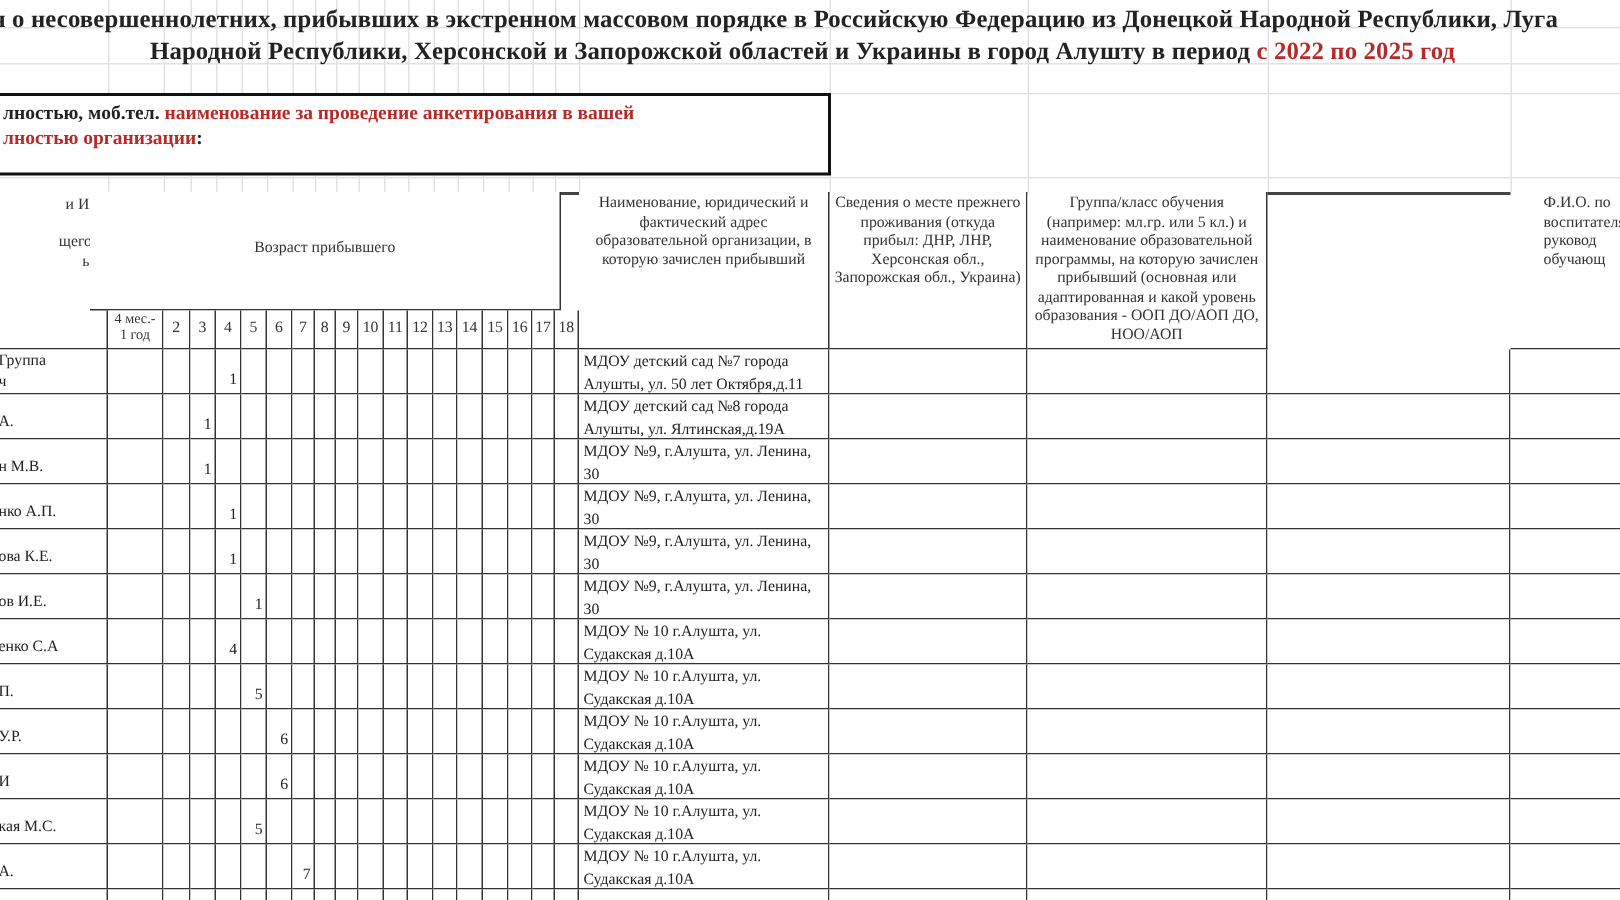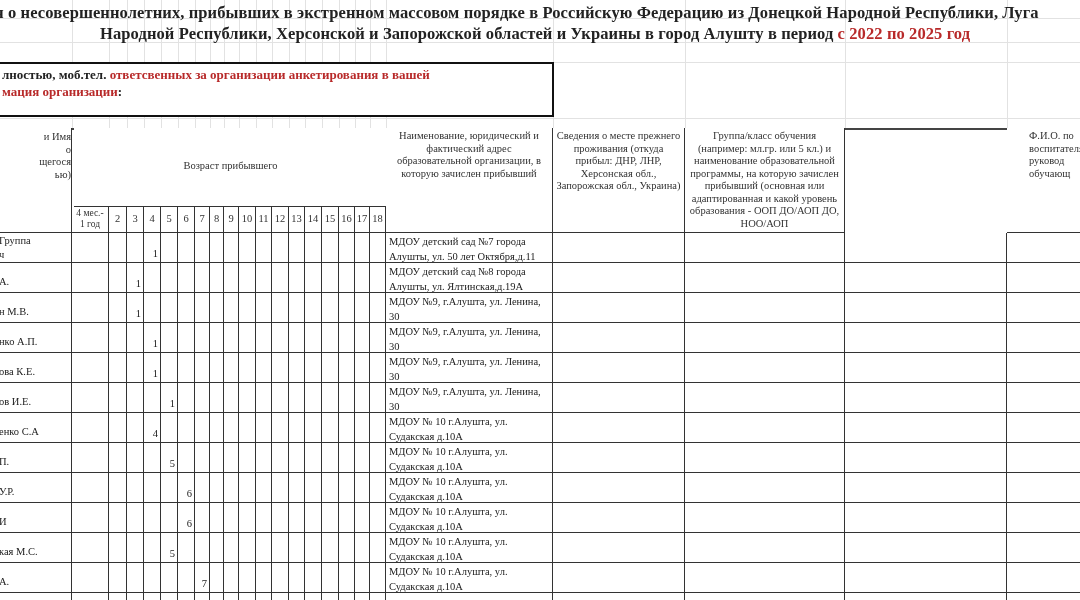--- a/index.html
+++ b/index.html
@@ -64,34 +64,34 @@
 
 <div class="title l1">
   <span>мация о несовершеннолетних, прибывших в экстренном массовом порядке в Российскую Федерацию из Донецкой Народной Республики, Луга</span>
 </div>
 <div class="title l2">
   <span>Народной Республики, Херсонской и Запорожской областей и Украины в город Алушту в период </span><span class="red">с 2022 по 2025 год</span>
 </div>
 
 <div class="infobox">
   <div class="t t1">
-    <span>лностью, моб.тел. </span><span class="red">ответсвенных за организации анкетирования в вашей</span>
+    <span>лностью, моб.тел. </span><span class="red">наименование за проведение анкетирования в вашей</span>
   </div>
   <div class="t t2">
-    <span class="red">мация организации</span><span>:</span>
+    <span class="red">лностью организации</span><span>:</span>
   </div>
 </div>
 
 <div class="topline"></div>
 <div id="tbl" class="tbl">
     <div class="cell hdr" style="left: -1px; top: 0px; width: 73px; height: 105px; white-space: pre-line; text-align: right; padding-top: 3px;">и Имя
 о
 щегося
 ью)</div>
-    <div class="cell hdr" style="left: 74px; top: 0px; width: 314px; height: 79px; white-space: pre-line; padding-top: 32px;">Возраст прибывшего</div>
+    <div class="cell hdr" style="left: 60px; top: 0px; width: 314px; height: 79px; white-space: pre-line; padding-top: 32px;">Возраст прибывшего</div>
     <div class="cell hdr" style="left: 72px; top: 79px; width: 37px; height: 26px; white-space: pre-line; font-size: 9.5px; line-height: 11px; padding-top: 1px;">4 мес.-
 1 год</div>
     <div class="cell hdr num" style="left: 109px; top: 79px; width: 18px; height: 26px; white-space: pre-line;">2</div>
     <div class="cell hdr num" style="left: 127px; top: 79px; width: 17px; height: 26px; white-space: pre-line;">3</div>
     <div class="cell hdr num" style="left: 144px; top: 79px; width: 17px; height: 26px; white-space: pre-line;">4</div>
     <div class="cell hdr num" style="left: 161px; top: 79px; width: 17px; height: 26px; white-space: pre-line;">5</div>
     <div class="cell hdr num" style="left: 178px; top: 79px; width: 17px; height: 26px; white-space: pre-line;">6</div>
     <div class="cell hdr num" style="left: 195px; top: 79px; width: 15px; height: 26px; white-space: pre-line;">7</div>
     <div class="cell hdr num" style="left: 210px; top: 79px; width: 14px; height: 26px; white-space: pre-line;">8</div>
     <div class="cell hdr num" style="left: 224px; top: 79px; width: 15px; height: 26px; white-space: pre-line;">9</div>

